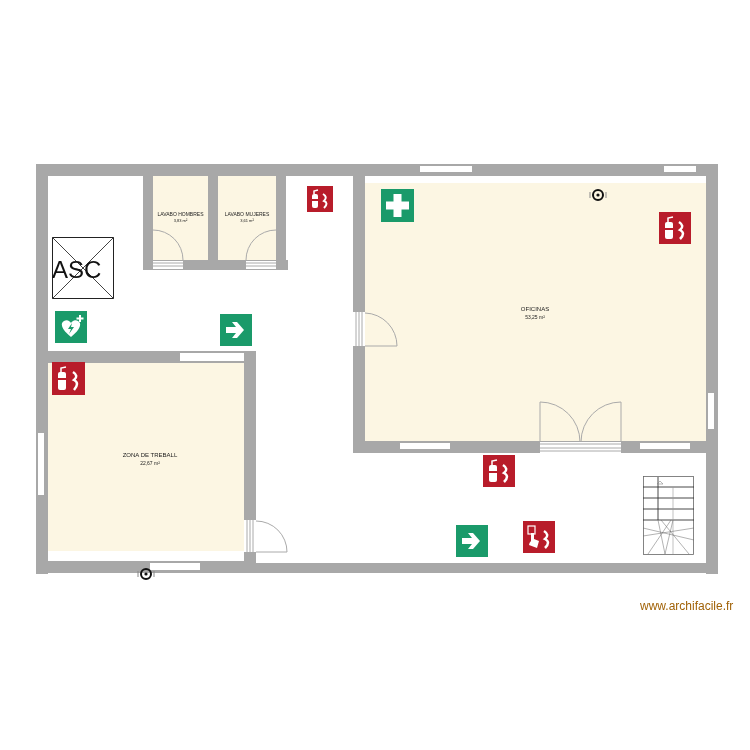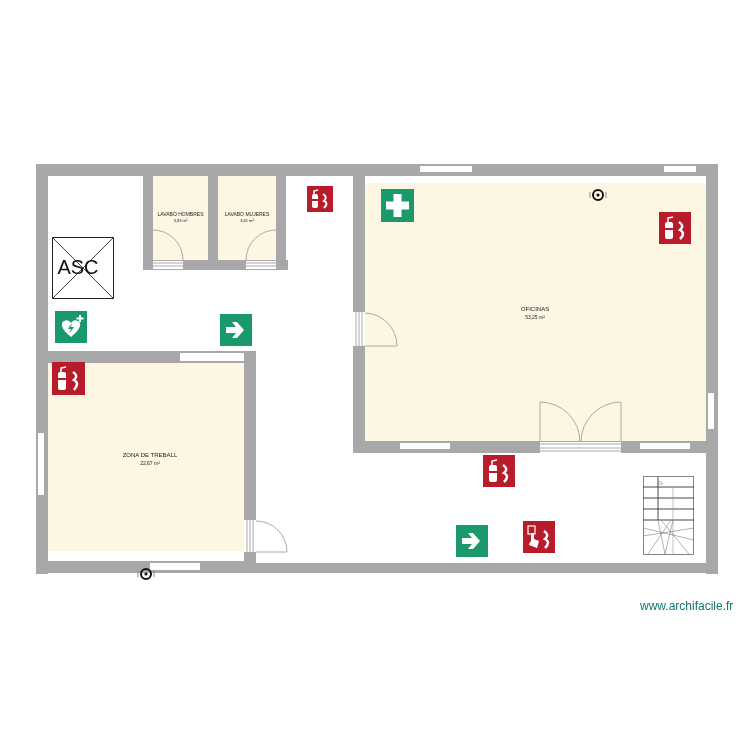--- a/index.html
+++ b/index.html
@@ -4,21 +4,21 @@
 <style>
   html, body { margin: 0; padding: 0; background: #ffffff; }
   body { width: 750px; height: 750px; position: relative; overflow: hidden; font-family: "Liberation Sans", sans-serif; }
   .abs { position: absolute; }
   .wall { position: absolute; background: #a8a8a8; }
   .room { position: absolute; background: #fcf6e3; }
   .win { position: absolute; background: #ffffff; }
   .room-label { position: absolute; text-align: center; font-size: 6px; color: #222; line-height: 8px; }
   .room-label .area { font-size: 5px; }
   .sign { position: absolute; }
-  .wm { position: absolute; font-size: 12px; color: #0f766e; }
+  .wm { position: absolute; font-size: 12px; color: #a16207; }
 </style>
 </head>
 <body>
 
 <div class="wall" style="left:36px;top:164px;width:682px;height:12px;"></div>
 <div class="wall" style="left:36px;top:164px;width:12px;height:410px;"></div>
 <div class="wall" style="left:36px;top:561px;width:682px;height:12px;"></div>
 <div class="wall" style="left:706px;top:164px;width:12px;height:410px;"></div>
 
 <div class="win" style="left:420px;top:166px;width:52px;height:6px;"></div>
@@ -101,21 +101,21 @@
   <path d="M12 1 A31 31 0 0 1 43 32" fill="none" stroke="#aaa"></path>
   <line x1="12" y1="32" x2="43" y2="32" stroke="#aaa"></line>
 </svg>
 <div class="wall" style="left:256px;top:558px;width:450px;height:5px;background:#fff;"></div>
 
 <svg class="abs" style="left:52px;top:237px;" width="62" height="62">
   <rect x="0.5" y="0.5" width="61" height="61" fill="#fff" stroke="#222"></rect>
   <line x1="0" y1="0" x2="62" y2="62" stroke="#444"></line>
   <line x1="62" y1="0" x2="0" y2="62" stroke="#444"></line>
 </svg>
-<div class="abs" style="left:52px;top:256px;width:52px;text-align:center;font-size:20px;color:#111;">ASC</div>
+<div class="abs" style="left:52px;top:256px;width:52px;text-align:left;font-size:24px;color:#111;">ASC</div>
 
 <svg class="sign" style="left:55px;top:311px;" width="32" height="32">
   <rect width="32" height="32" fill="#1a9a6a"></rect>
   <path d="M16 26 C6 18 5 12 9 10 C12 8 15 10 16 12 C17 10 20 8 23 10 C27 12 26 18 16 26 Z" fill="#fff"></path>
   <path d="M17 12 L13 18 L16 18 L14 23 L19 16 L16 16 Z" fill="#1a9a6a"></path>
   <rect x="24" y="4" width="2" height="7" fill="#fff"></rect>
     <rect x="21.5" y="6.5" width="7" height="2" fill="#fff"></rect>
 </svg>
 
 <svg class="sign" style="left:307px;top:186px;" width="26" height="26">

